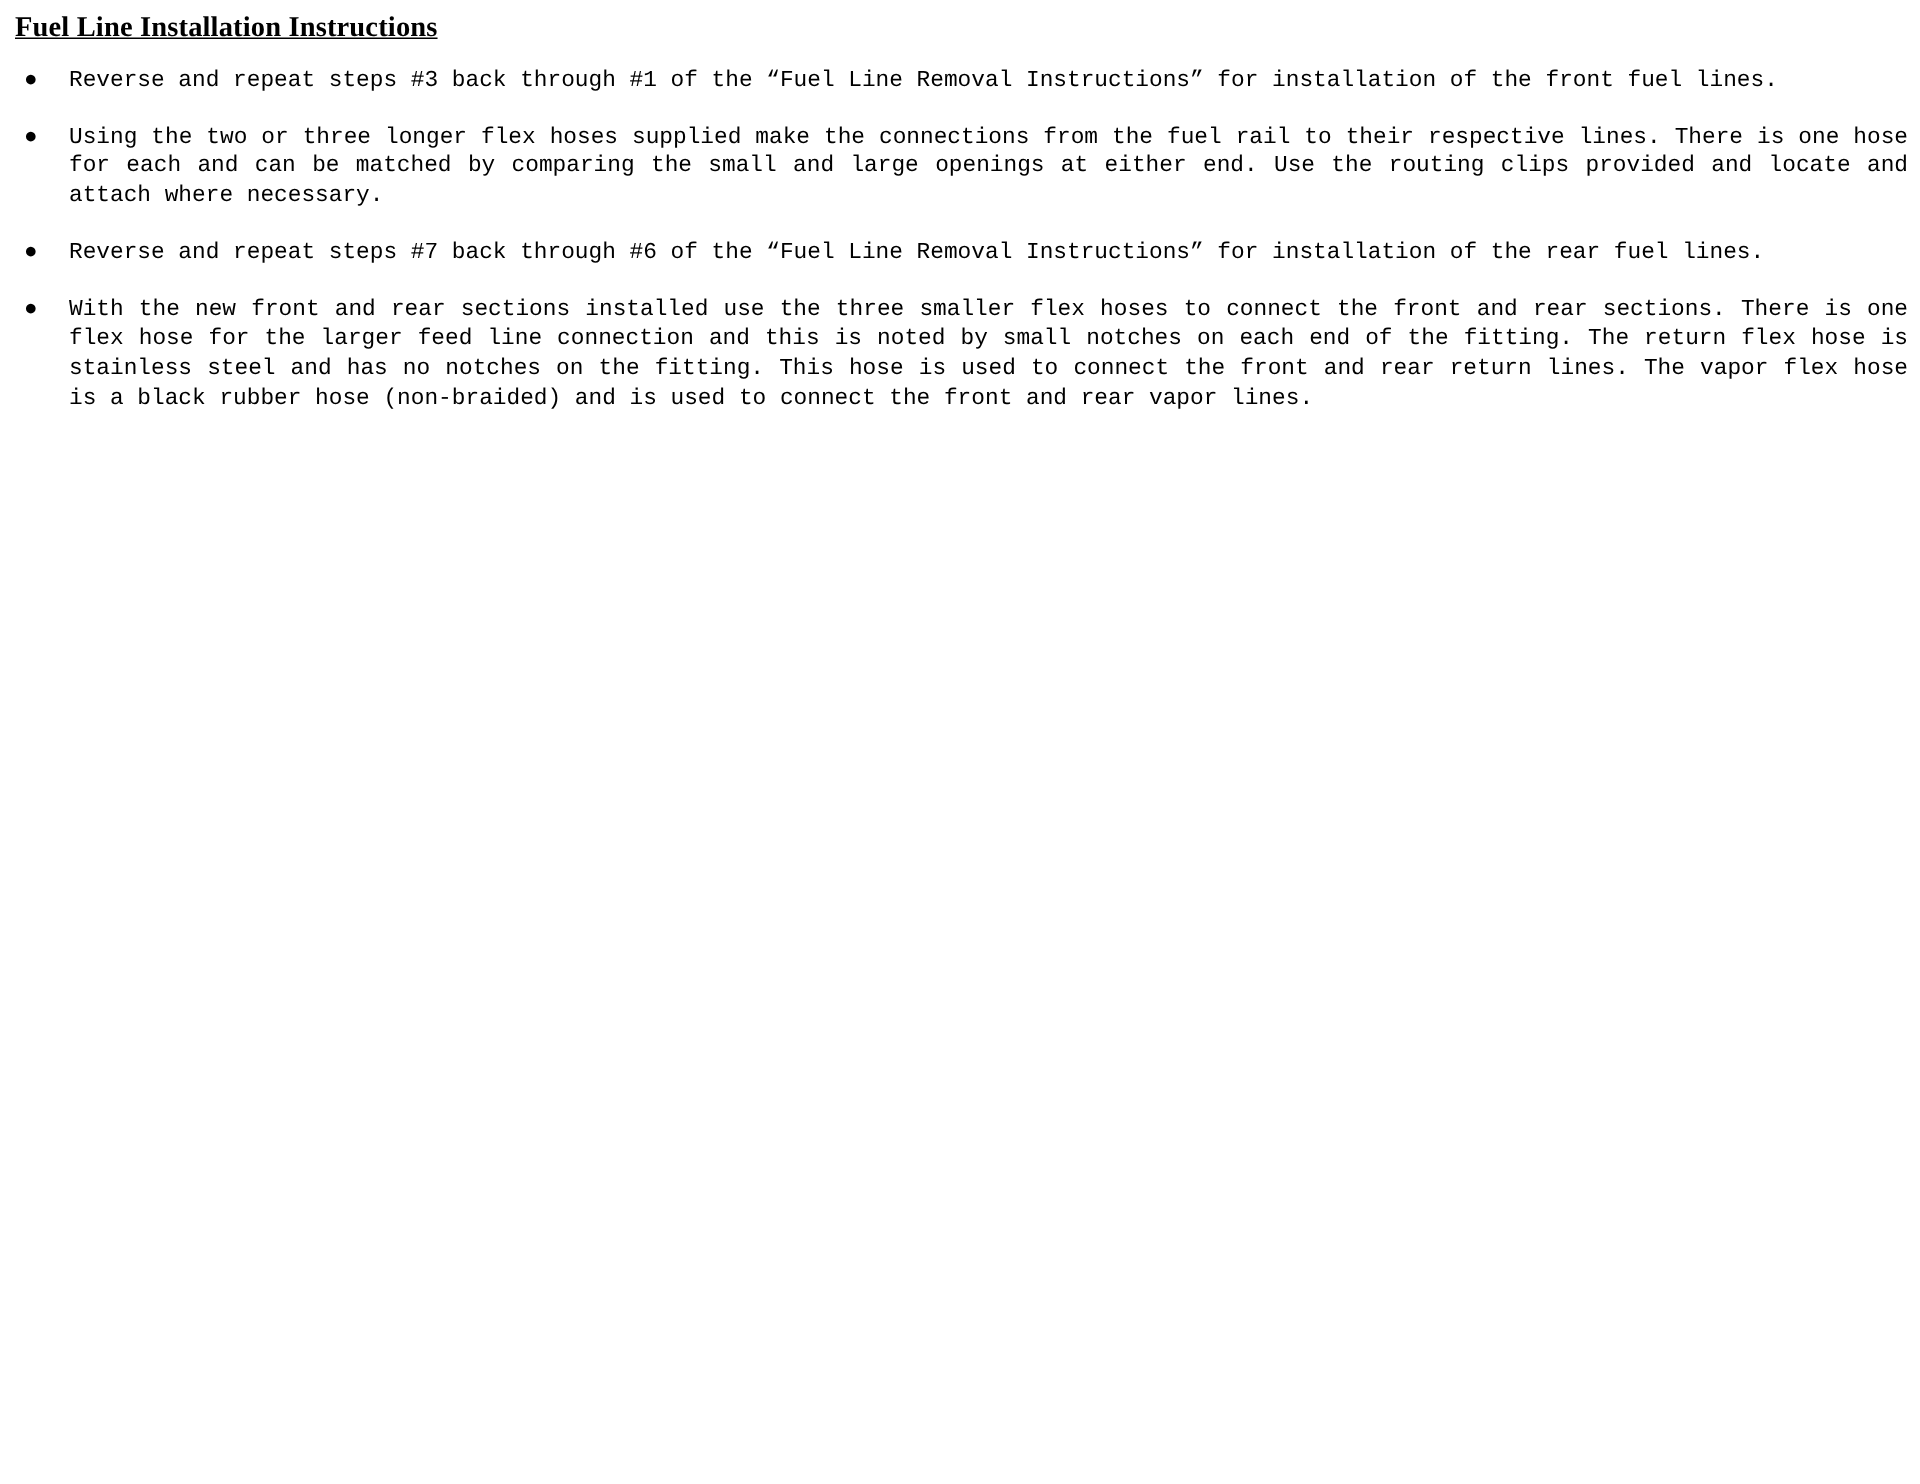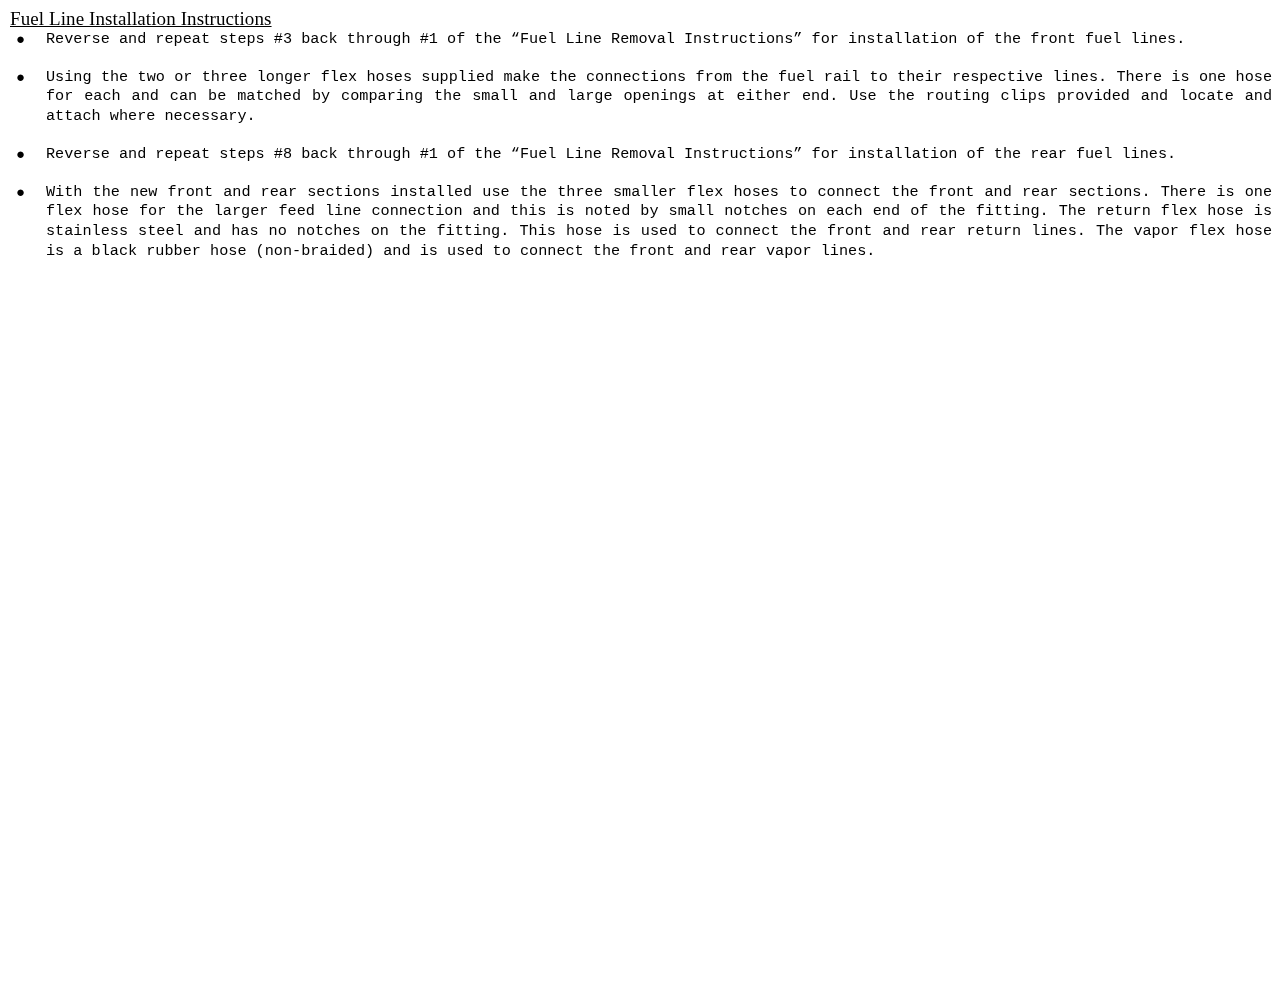--- a/index.html
+++ b/index.html
@@ -16,23 +16,23 @@
   }
   .page {
     position: relative;
     width: 1280px;
     height: 989px;
     box-sizing: border-box;
     padding: 4px 6px 0 10px;
   }
   .doc-title {
     font-size: 19px;
-    font-weight: normal;
+    font-weight: bold;
     text-decoration: underline;
-    margin: 4px 0 0 0;
+    margin: 4px 0 14px 0;
     line-height: 1.15;
     letter-spacing: 0.1px;
   }
   .bullet-list {
     list-style: none;
     margin: 0;
     padding: 0;
   }
   .bullet-item {
     position: relative;
@@ -73,21 +73,21 @@
       <span class="bullet-text">Reverse and repeat steps #3 back through #1 of the “Fuel Line Removal Instructions” for installation of the front fuel lines.</span>
     </li>
 
     <li class="bullet-item">
       <span class="bullet-marker">●</span>
       <span class="bullet-text">Using the two or three longer flex hoses supplied make the connections from the fuel rail to their respective lines. There is one hose for each and can be matched by comparing the small and large openings at either end. Use the routing clips provided and locate and attach where necessary.</span>
     </li>
 
     <li class="bullet-item">
       <span class="bullet-marker">●</span>
-      <span class="bullet-text">Reverse and repeat steps #8 back through #1 of the “Fuel Line Removal Instructions” for installation of the rear fuel lines.</span>
+      <span class="bullet-text">Reverse and repeat steps #7 back through #6 of the “Fuel Line Removal Instructions” for installation of the rear fuel lines.</span>
     </li>
 
     <li class="bullet-item">
       <span class="bullet-marker">●</span>
       <span class="bullet-text">With the new front and rear sections installed use the three smaller flex hoses to connect the front and rear sections. There is one flex hose for the larger feed line connection and this is noted by small notches on each end of the fitting. The return flex hose is stainless steel and has no notches on the fitting. This hose is used to connect the front and rear return lines. The vapor flex hose is a black rubber hose (non-braided) and is used to connect the front and rear vapor lines.</span>
     </li>
 
   </ul>
 
 </div>

